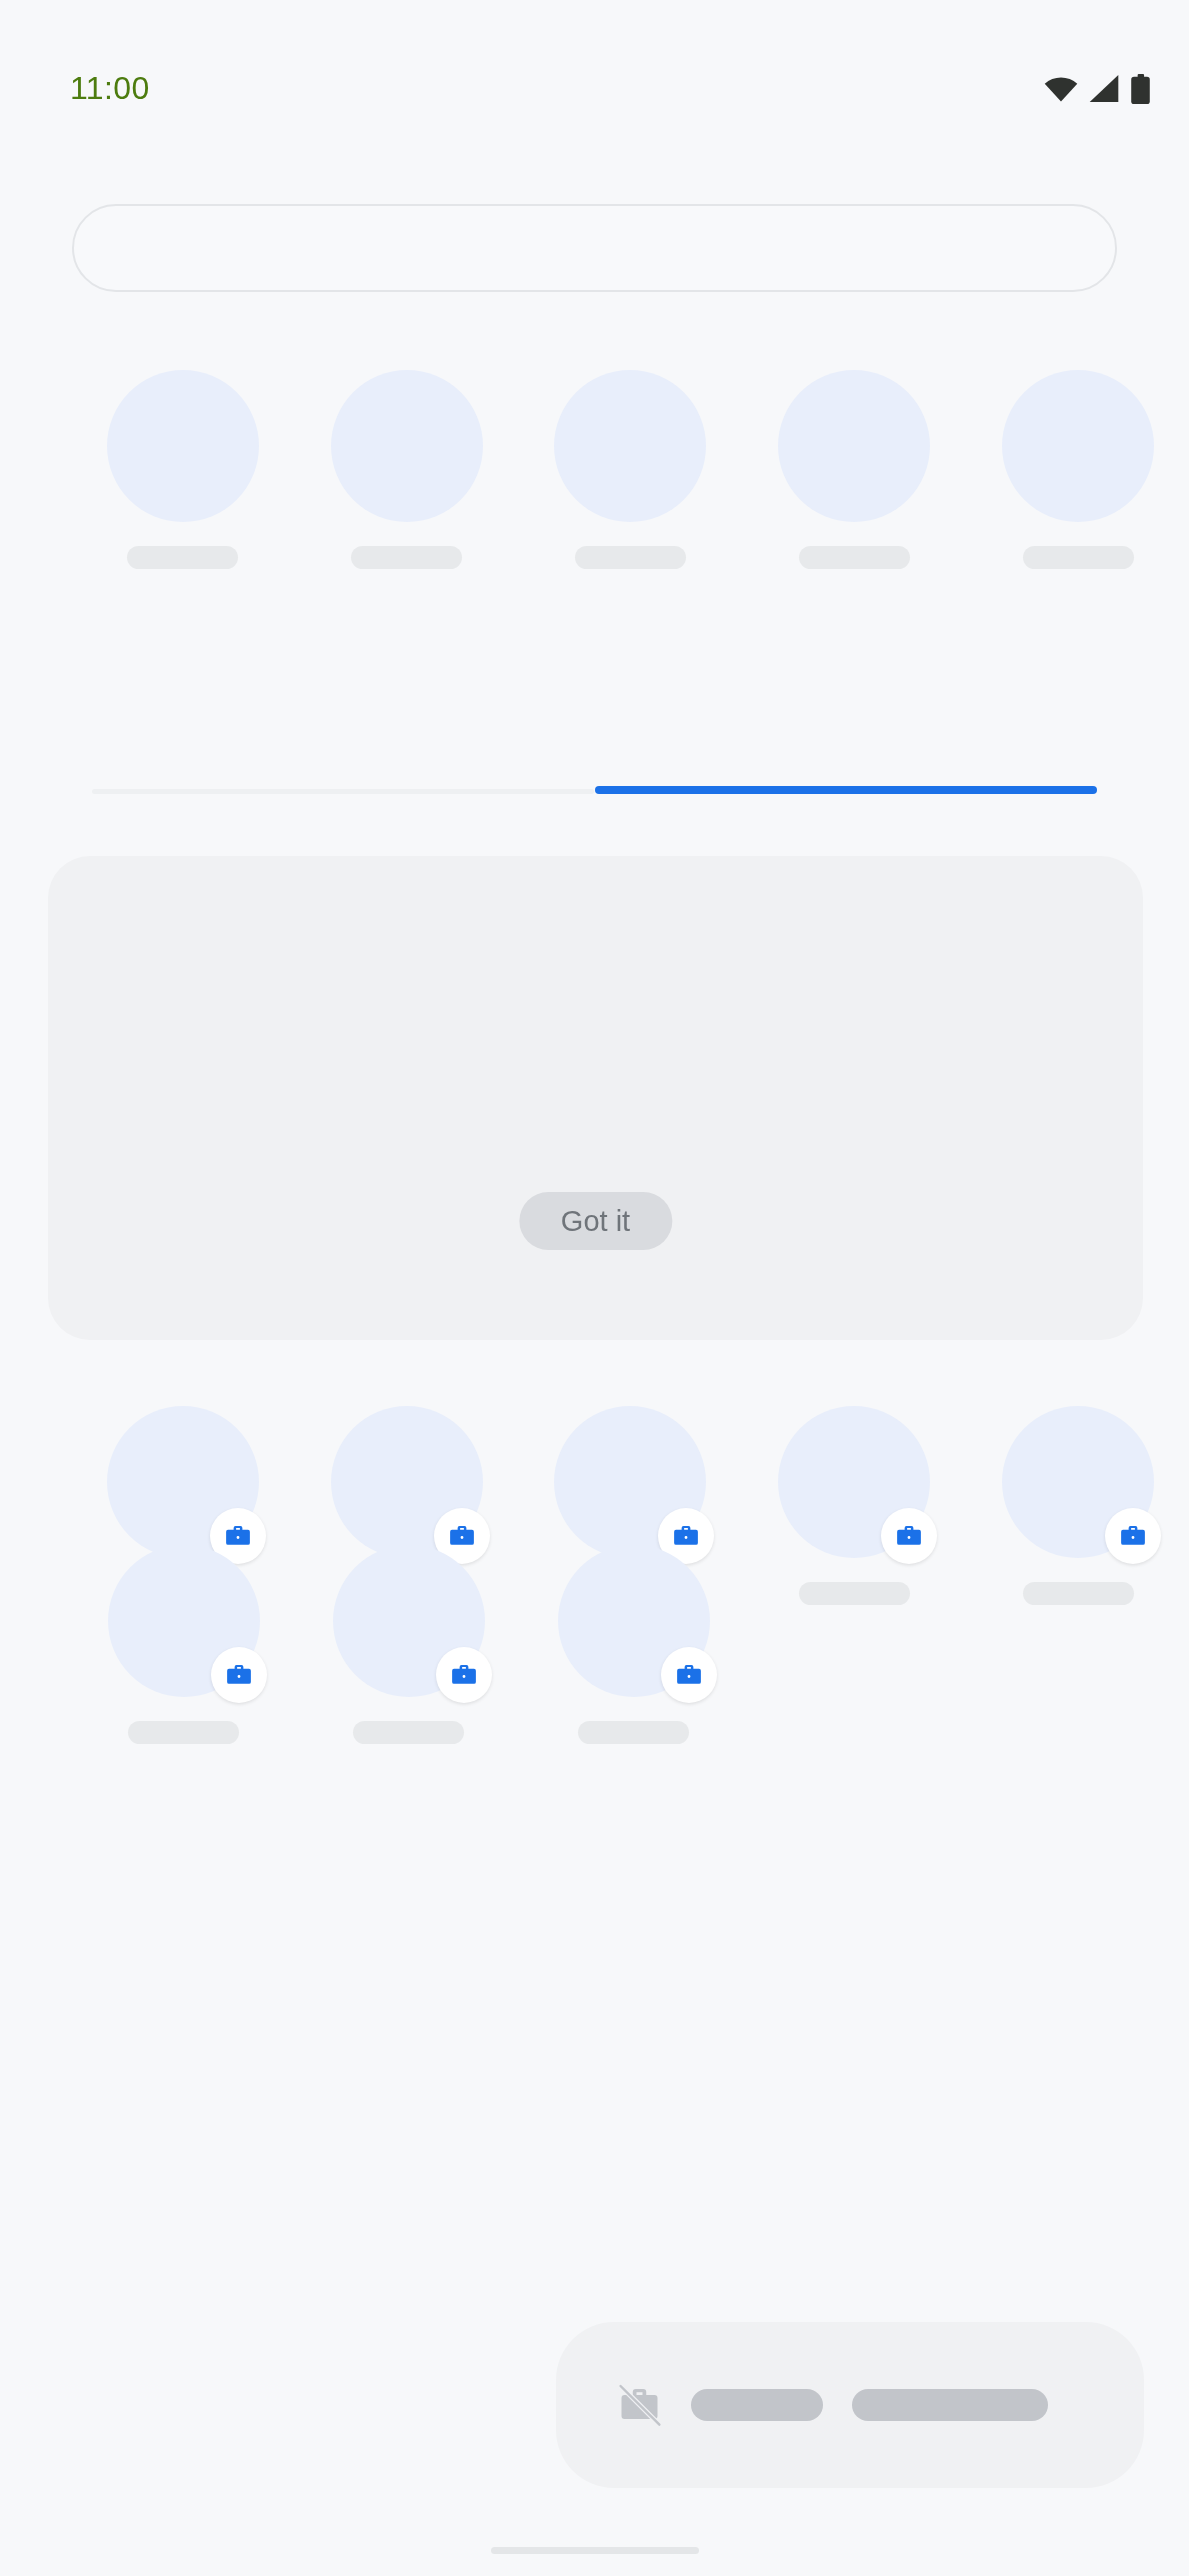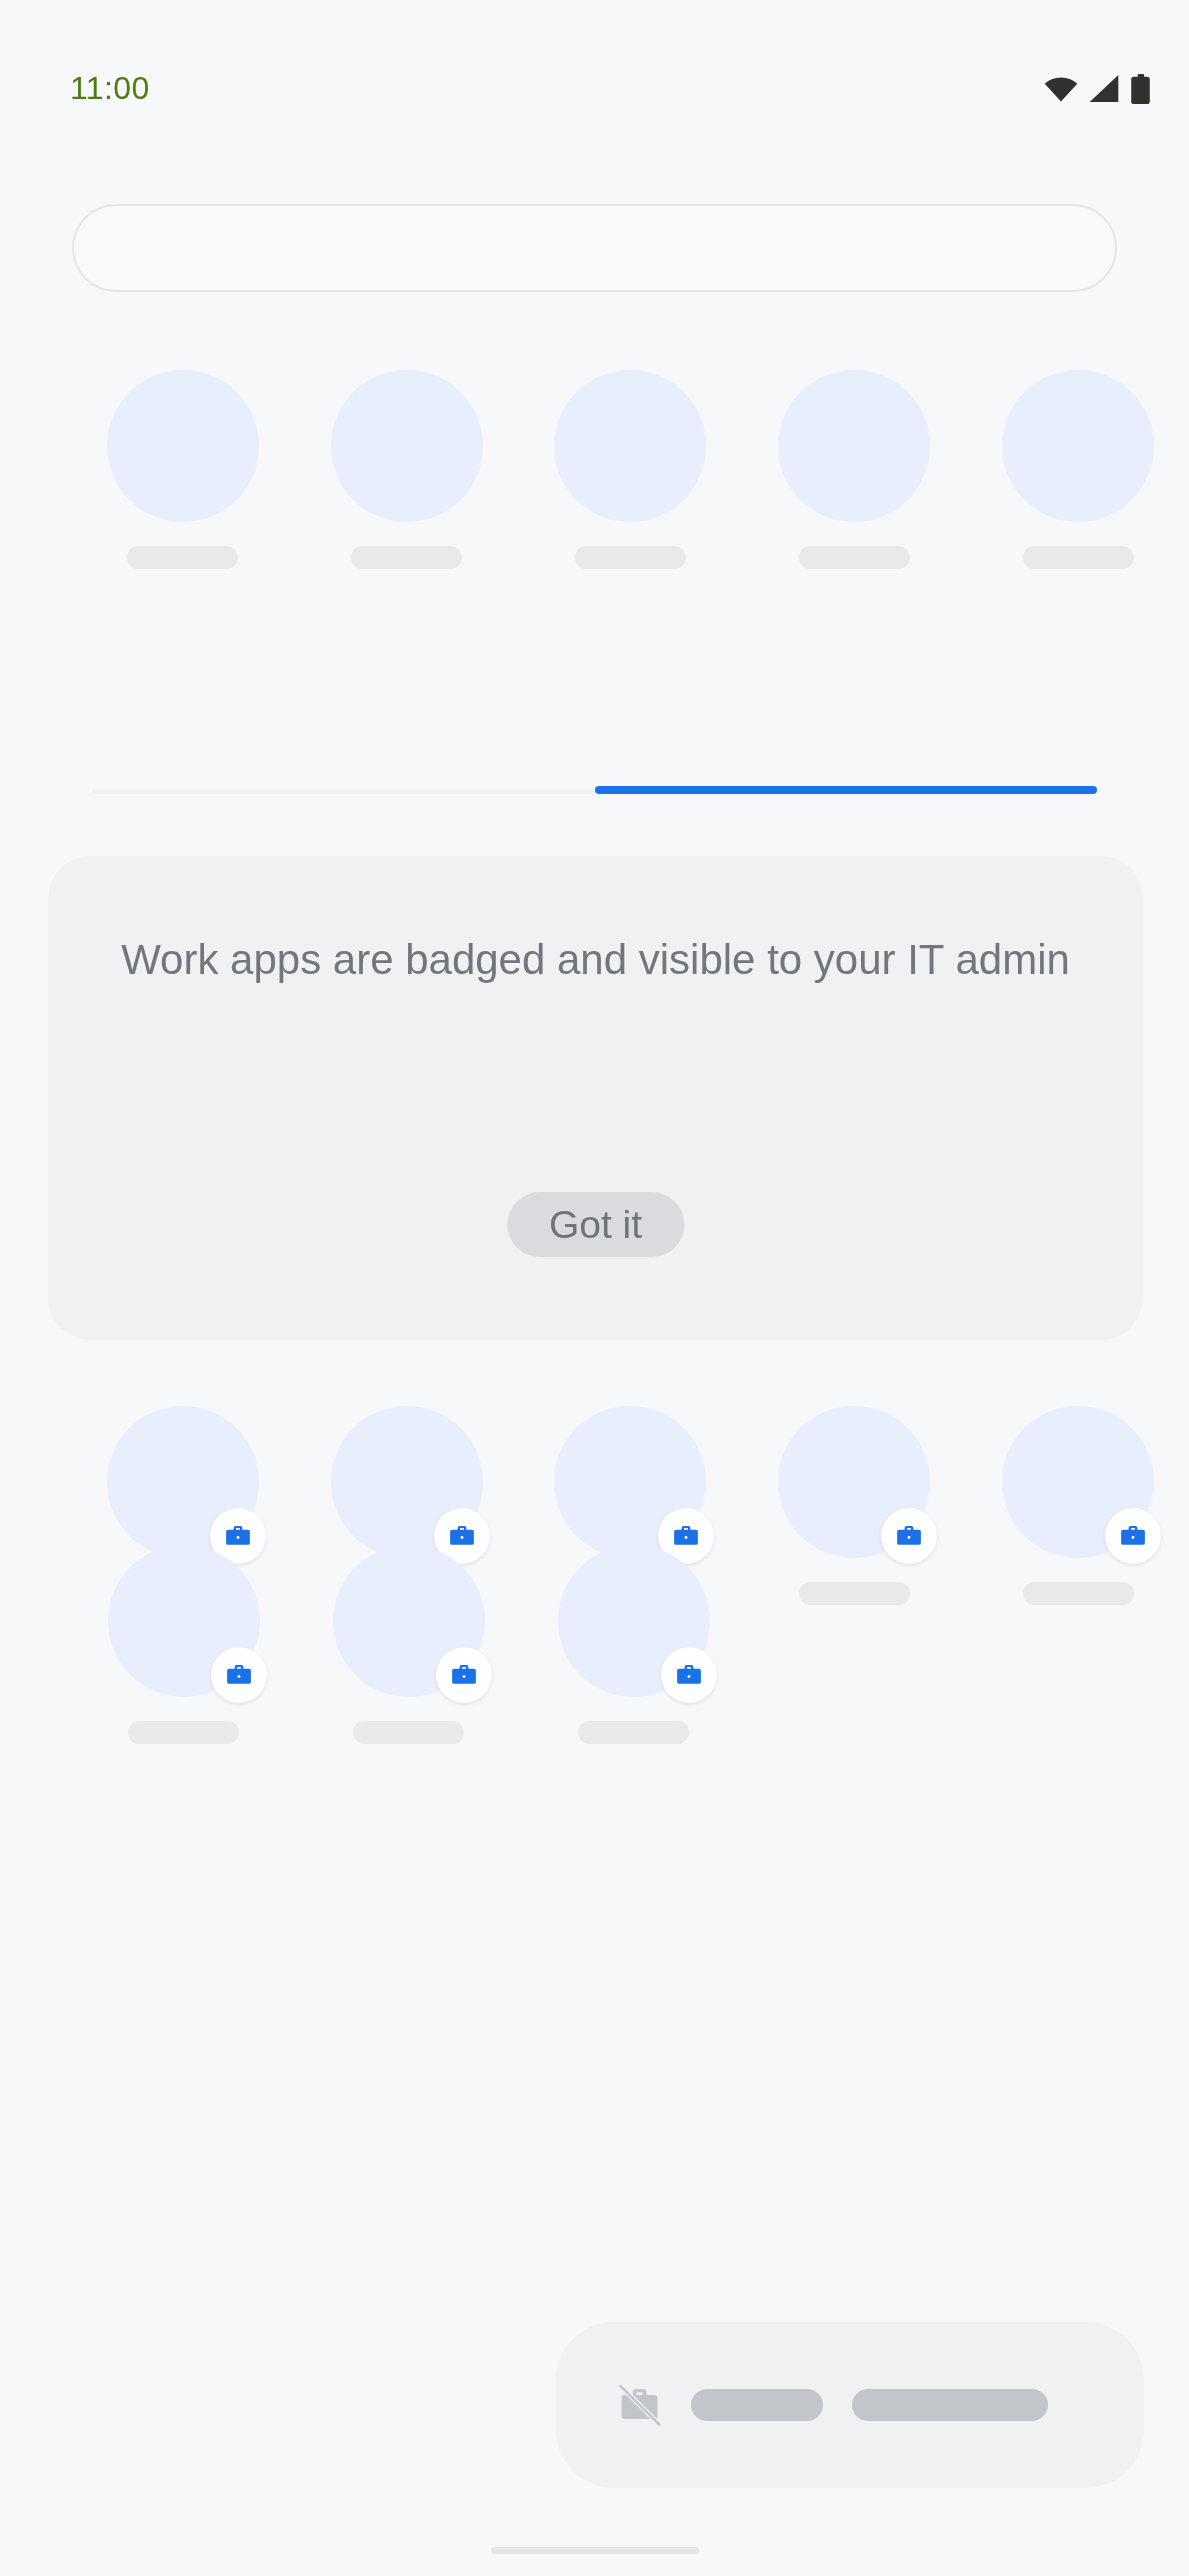--- a/index.html
+++ b/index.html
@@ -163,28 +163,28 @@
     text-align: center;
     color: #72777d;
     font-size: 42px;
     line-height: 1.26;
   }
   .got-it-button {
     position: absolute;
     left: 50%;
     transform: translateX(-50%);
     top: 336px;
-    height: 65px;
+    height: 58px;
     padding: 0 42px;
     border: none;
     border-radius: 35px;
     background: #d9dbdf;
     color: #6f747a;
     font-family: "Liberation Sans", sans-serif;
-    font-size: 39px;
+    font-size: 29px;
     display: flex;
     align-items: center;
     justify-content: center;
     cursor: pointer;
   }
 
   
   .dock-card {
     position: absolute;
     left: 556px;
@@ -274,21 +274,20 @@
     <div class="app-label"></div>
   </div>
 </div>
 
 <div class="tabs">
 </div>
 <div class="tab-track-inactive"></div>
 <div class="tab-track-active"></div>
 
 <div class="info-card">
-  <div class="info-card-text">Work apps are badged and visible to your IT admin</div>
   <button class="got-it-button">Got it</button>
 </div>
 
 <div class="app-row" style="top:1406px">
   <div class="app-cell">
     <div class="app-circle">
       <span class="work-badge">
         <svg viewBox="0 0 24 24" aria-hidden="true">
             <path d="M10 4h4a1.5 1.5 0 0 1 1.5 1.5V7H20a1.5 1.5 0 0 1 1.5 1.5v9A1.5 1.5 0 0 1 20 19H4a1.5 1.5 0 0 1-1.5-1.5v-9A1.5 1.5 0 0 1 4 7h4.5V5.5A1.5 1.5 0 0 1 10 4zm.5 3h3V5.6h-3V7zM12 12a1.15 1.15 0 1 0 0 2.3A1.15 1.15 0 0 0 12 12z" fill="#1b71e8"></path>
           </svg>

